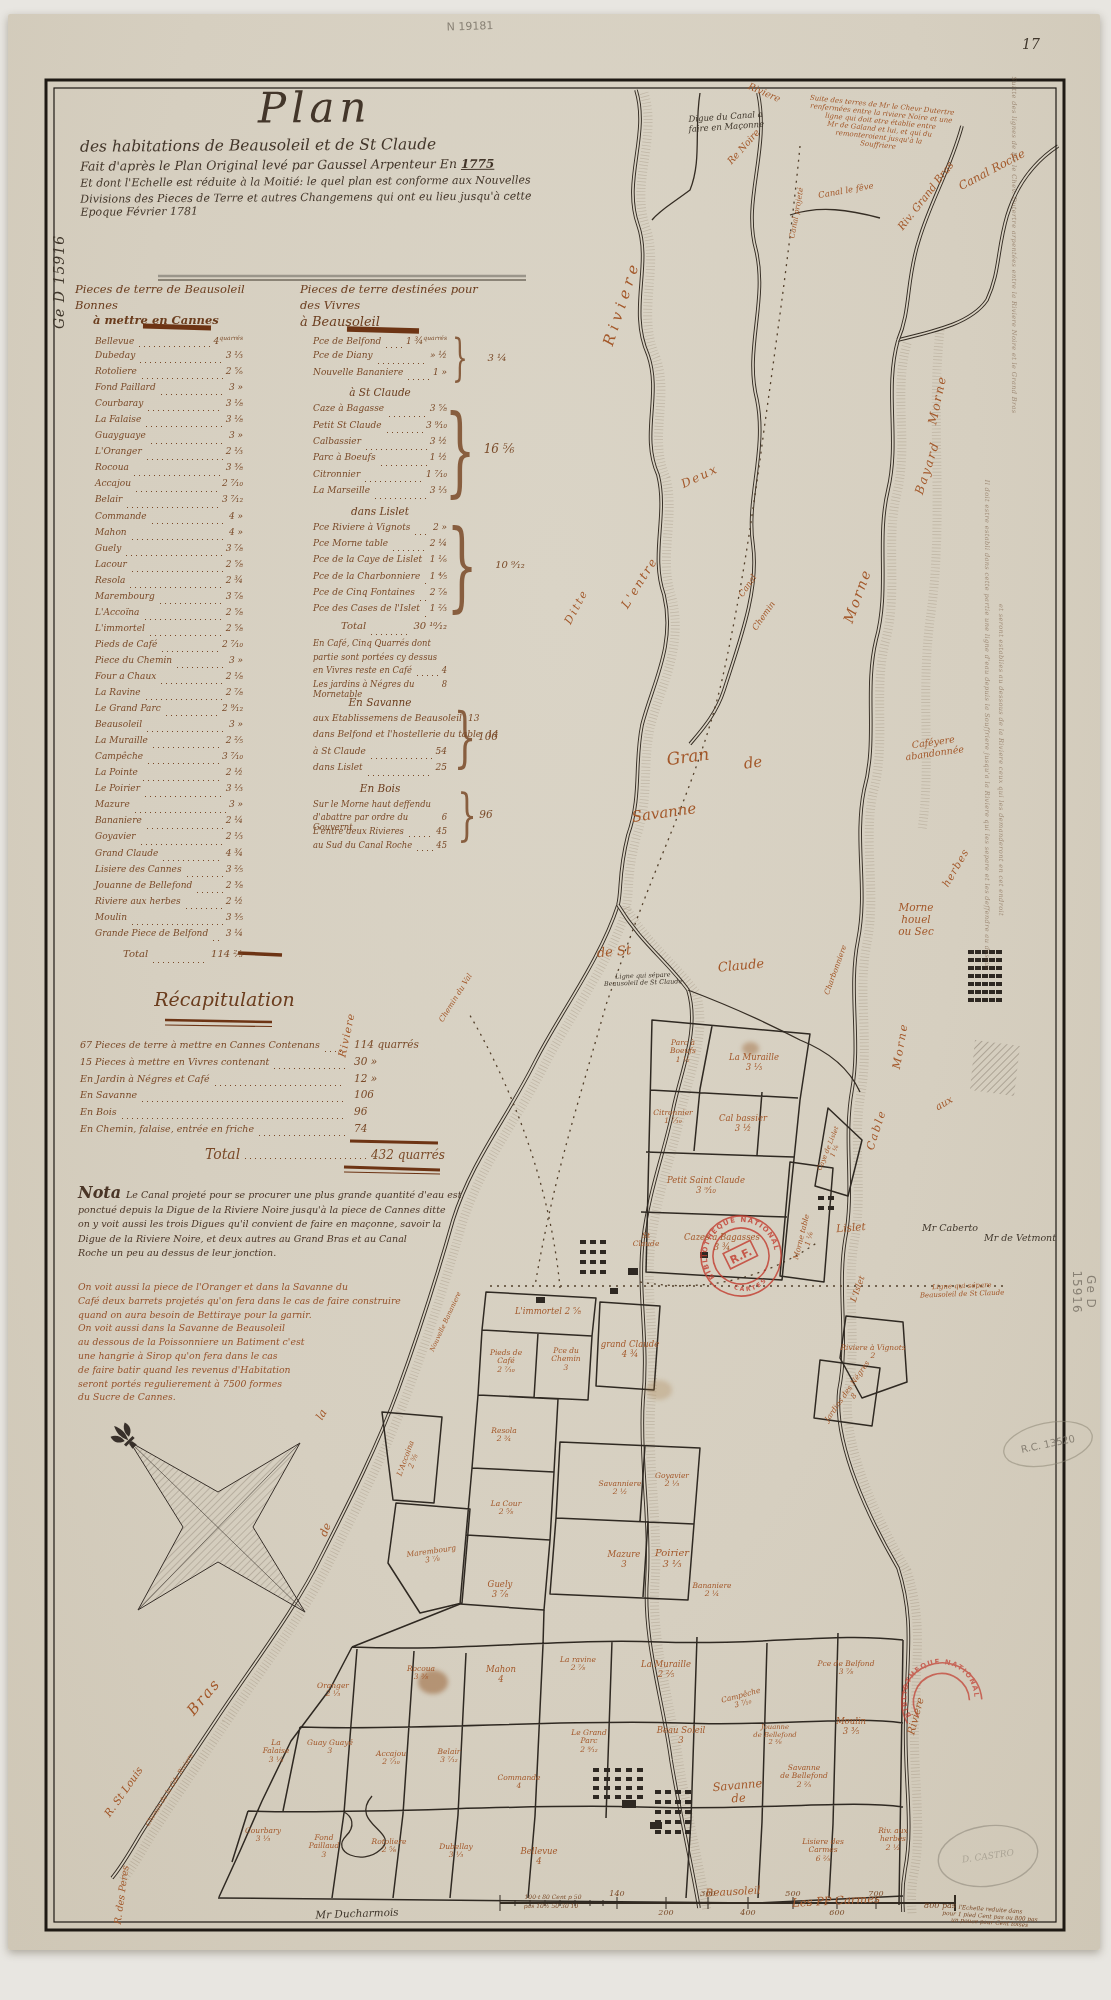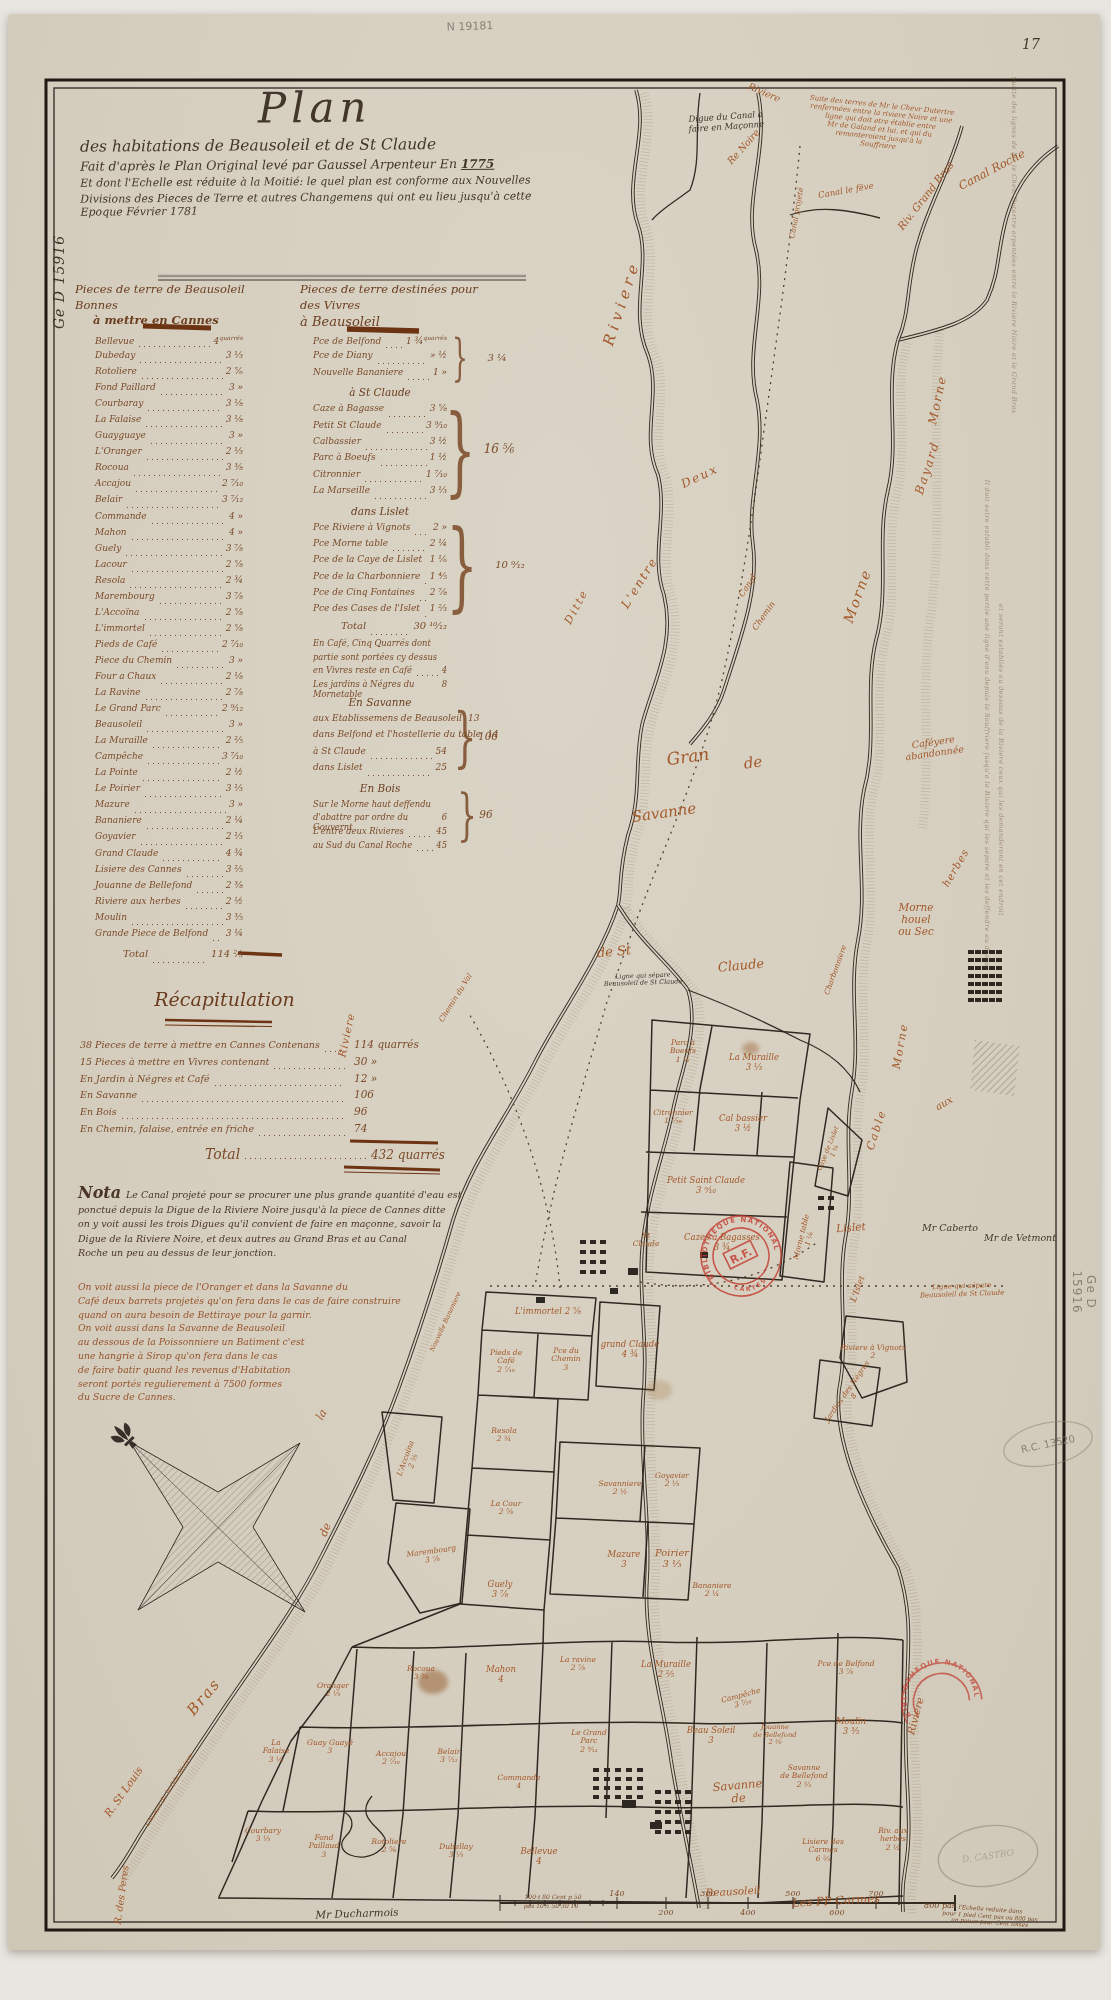--- a/index.html
+++ b/index.html
@@ -654,21 +654,21 @@
     <div class="vpv">
       <span>au Sud du Canal Roche</span>
       <span class="dots"></span>
       <span class="lval">45</span>
     </div>
   </div>
 
 <div id="recap-head" class="abs">Récapitulation</div>
 <div id="recap-items" class="abs">
     <div class="rrow">
-      <span class="lname">38 Pieces de terre à mettre en Cannes Contenans</span>
+      <span class="lname">67 Pieces de terre à mettre en Cannes Contenans</span>
       <span class="dots"></span>
       <span class="rval">114 quarrés</span>
     </div>
     <div class="rrow">
       <span class="lname">15 Pieces à mettre en Vivres contenant</span>
       <span class="dots"></span>
       <span class="rval">30 »</span>
     </div>
     <div class="rrow">
       <span class="lname">En Jardin à Négres et Café</span>
@@ -849,21 +849,21 @@
     <span class="ml " style="left: 421px; top: 1673px; font-size: 7.5px; transform: translate(-50%, -50%);">Rocoua
 3 ⅜</span>
     <span class="ml " style="left: 501px; top: 1675px; font-size: 8.5px; transform: translate(-50%, -50%);">Mahon
 4</span>
     <span class="ml " style="left: 578px; top: 1664px; font-size: 7.5px; transform: translate(-50%, -50%);">La ravine
 2 ⅞</span>
     <span class="ml " style="left: 666px; top: 1670px; font-size: 8.5px; transform: translate(-50%, -50%);">La Muraille
 2 ⅖</span>
     <span class="ml " style="left: 742px; top: 1700px; font-size: 7.5px; transform: translate(-50%, -50%) rotate(-15deg);">Campêche
 3 ⁷⁄₁₀</span>
-    <span class="ml " style="left: 711px; top: 1736px; font-size: 8.5px; transform: translate(-50%, -50%);">Beau Soleil
+    <span class="ml " style="left: 681px; top: 1736px; font-size: 8.5px; transform: translate(-50%, -50%);">Beau Soleil
 3</span>
     <span class="ml " style="left: 589px; top: 1742px; font-size: 7.5px; transform: translate(-50%, -50%);">Le Grand
 Parc
 2 ⁹⁄₁₂</span>
     <span class="ml " style="left: 449px; top: 1756px; font-size: 7.5px; transform: translate(-50%, -50%);">Belair
 3 ⁷⁄₁₂</span>
     <span class="ml " style="left: 519px; top: 1782px; font-size: 7.5px; transform: translate(-50%, -50%);">Commande
 4</span>
     <span class="ml " style="left: 456px; top: 1851px; font-size: 7.5px; transform: translate(-50%, -50%);">Dubellay
 3 ⅓</span>

